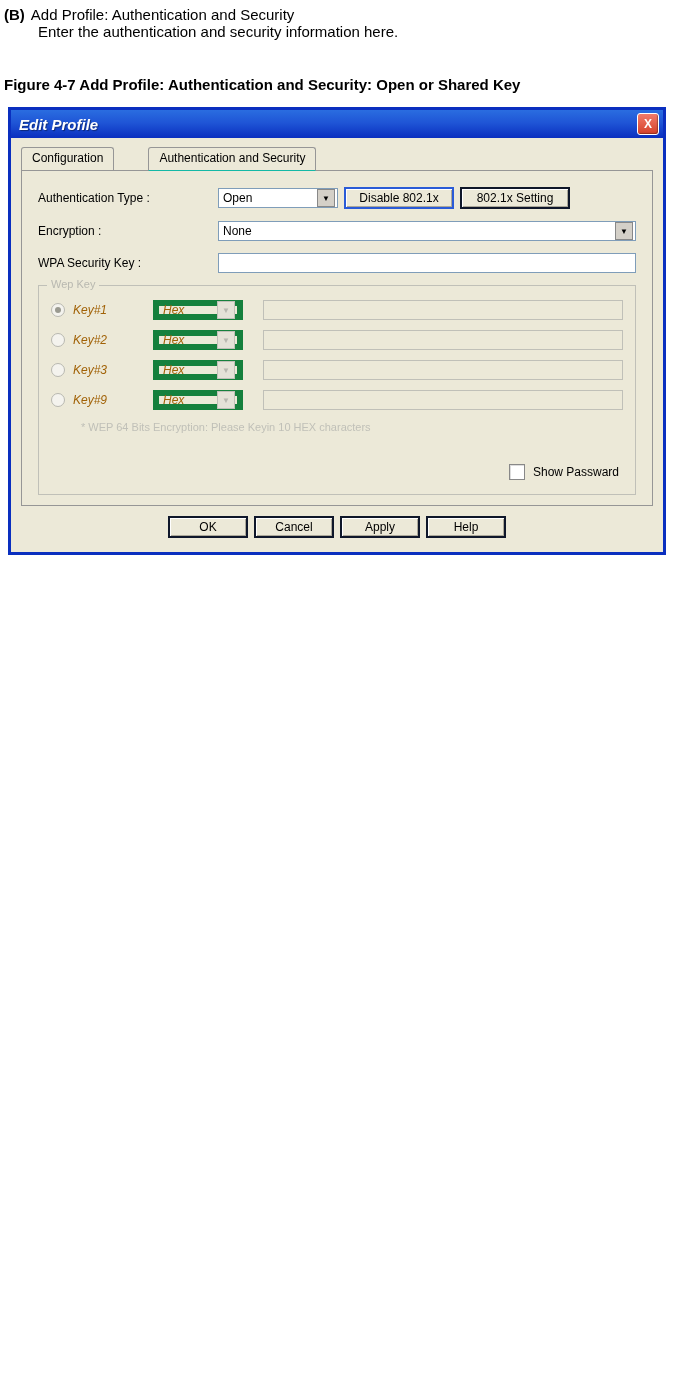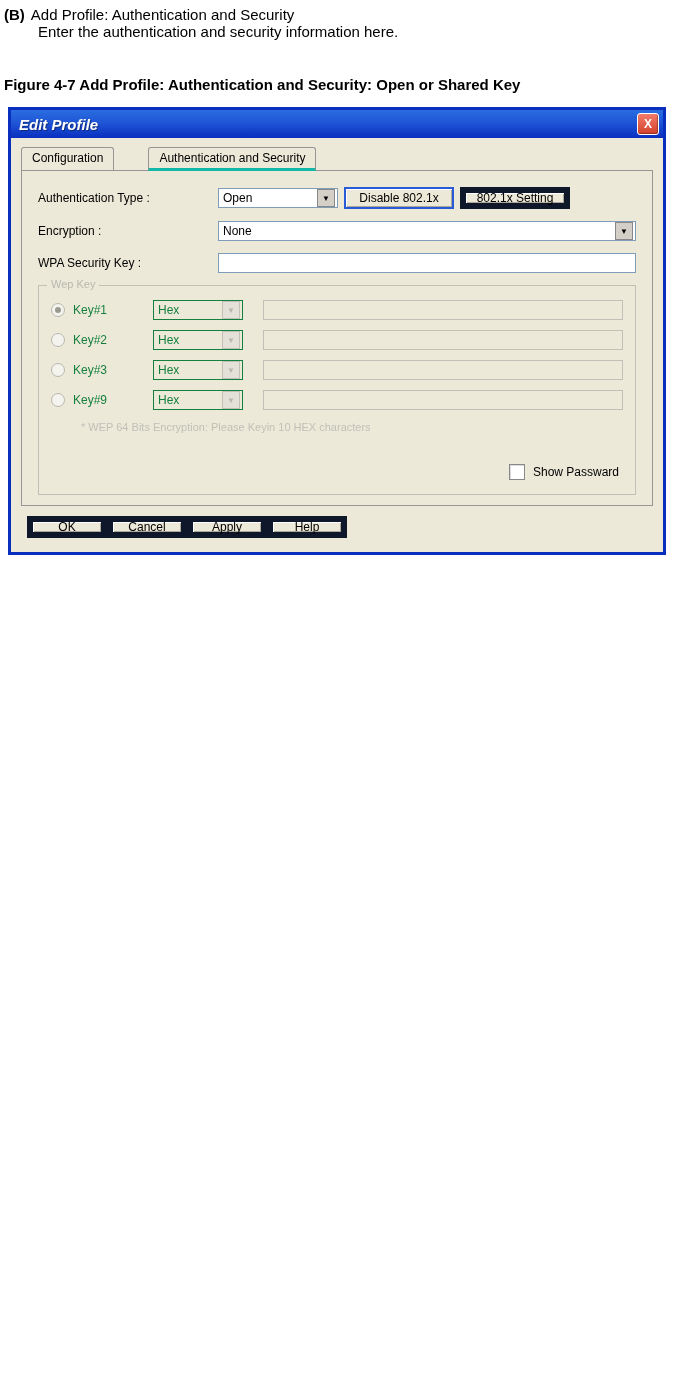--- a/index.html
+++ b/index.html
@@ -75,21 +75,21 @@
     border-bottom: none;
     border-radius: 3px 3px 0 0;
     padding: 3px 10px;
     font-size: 12px;
     margin-right: 2px;
     position: relative;
     top: 1px;
   }
   .tab.active {
     background: #ece9d8;
-    border-bottom: 3px solid #14b8a6;
+    border-bottom: 1px solid #14b8a6;
     z-index: 2;
   }
   .tab-panel {
     border: 1px solid #969696;
     background: #ece9d8;
     padding: 16px 16px 10px 16px;
     position: relative;
   }
 
   .row {
@@ -110,21 +110,21 @@
   .dd .arrow {
     width: 16px; height: 16px;
     background: #d4d0c8;
     border: 1px solid #888;
     display: flex; align-items: center; justify-content: center;
     font-size: 8px;
     margin-right: -2px;
   }
   .btn {
     height: 22px;
-    border: 6px solid #0f172a;
+    border: 2px solid #0f172a;
     background: #ece9d8;
     box-sizing: border-box;
     font-size: 12px;
     display: inline-flex;
     align-items: center;
     justify-content: center;
     box-shadow: inset 1px 1px 0 #fff, inset -1px -1px 0 #aca899;
   }
   .btn.blueframe {
     border: 2px solid #2a5bd7;
@@ -155,39 +155,39 @@
     border: 1px solid #b8b8b0;
     border-radius: 50%;
     background: #f4f3ee;
     display: inline-flex; align-items: center; justify-content: center;
     margin-right: 8px;
   }
   .radio-dot.sel::after {
     content: "";
     width: 6px; height: 6px; border-radius: 50%; background: #9a9a90;
   }
-  .disabled-text { color: #15803d; }
-  .dd.disabled { background: #ece9d8; border: 1px solid #15803d; align-items: center; }
+  .disabled-text { color: #a16207; font-style: italic; }
+  .dd.disabled { background: #ece9d8; border: 6px solid #15803d; align-items: center; }
   .dd.disabled .arrow { background: #e4e2d8; border-color: #c0c0b8; color: #b8b8b0; }
   .txt.disabled { background: #ece9d8; border: 1px solid #c0c0b8; }
   .hint { color: #c0c0b8; font-size: 11px; line-height: 14px; margin-left: 30px; }
 
   .show-pw-row {
     display: flex; justify-content: flex-end; align-items: center;
     margin-top: 30px; margin-bottom: 4px; padding-right: 4px;
   }
   .checkbox {
     width: 14px; height: 14px; border: 1px solid #888; background: #fff;
     box-shadow: inset 1px 1px 0 #ddd; margin-right: 8px;
   }
 
   .bottom-buttons {
     display: flex;
-    justify-content: flex-start;
-    gap: 0;
+    justify-content: center;
+    gap: 6px;
     padding: 10px 6px 4px 6px;
   }
   .bottom-buttons .btn { width: 80px; }
 
   .page-num { text-align: center; font-family: 'Times New Roman', serif; font-size: 16px; margin-top: 580px; }
 </style>
 </head>
 <body>
 
 <div class="page">

